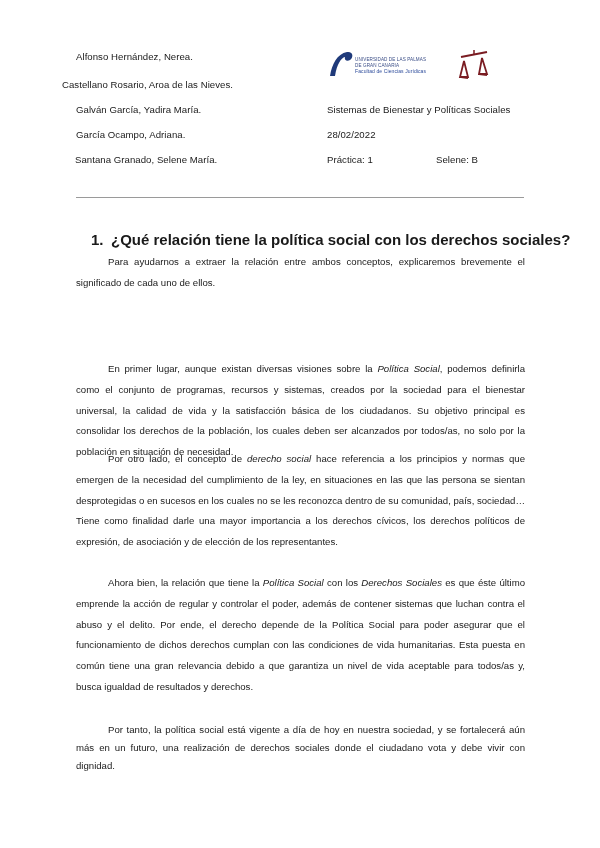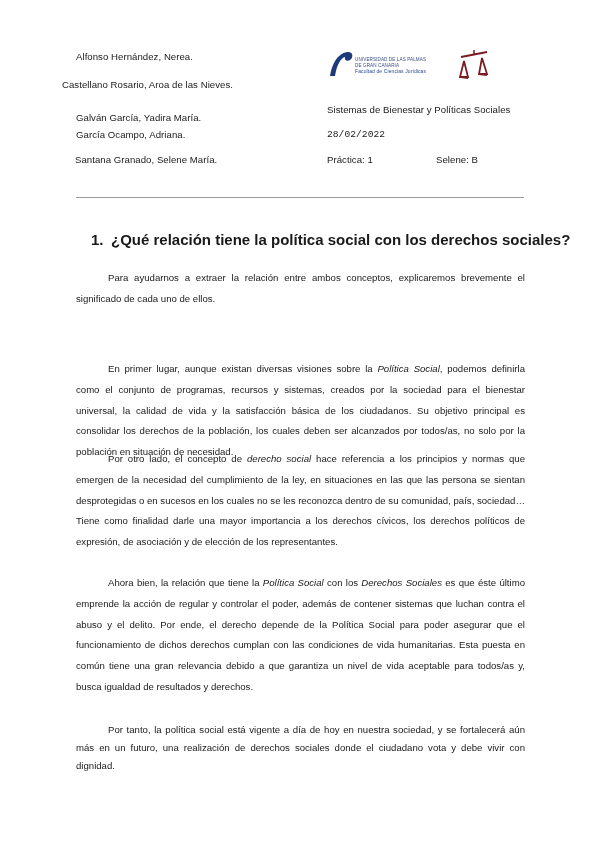--- a/index.html
+++ b/index.html
@@ -70,21 +70,21 @@
     .para.tight { line-height: 17.8px; margin-top: 12px; }
     .para em { font-style: italic; }
   </style>
 </head>
 <body>
 
 <div class="page">
 
   <div class="abs hdr" style="left:76px; top:51px;">Alfonso Hernández, Nerea.</div>
   <div class="abs hdr" style="left:62px; top:79px;">Castellano Rosario, Aroa de las Nieves.</div>
-  <div class="abs hdr" style="left:76px; top:112px;text-align:right;">Galván García, Yadira María.</div>
+  <div class="abs hdr" style="left:76px; top:104px;text-align:right;">Galván García, Yadira María.</div>
   <div class="abs hdr" style="left:76px; top:129px;">García Ocampo, Adriana.</div>
   <div class="abs hdr" style="left:75px; top:154px;">Santana Granado, Selene María.</div>
 
   <div class="logo-uni">
     <svg width="28" height="30" viewBox="0 0 28 30" style="position:absolute;left:0;top:2px;">
       <path d="M3 28 C5 16, 10 6, 20 4 C26 3, 27 9, 23 12 C20 14, 17 12, 18 9 C14 10, 10 16, 8 28 Z" fill="#1f3a7a"></path>
     </svg>
     <div class="txt" style="top:11px;">UNIVERSIDAD DE LAS PALMAS</div>
     <div class="txt" style="top:16.5px;">DE GRAN CANARIA</div>
     <div class="txt" style="top:23px; font-size:5px; color:#2b4a9a;">Facultad de Ciencias Jurídicas</div>
@@ -97,31 +97,31 @@
         <line x1="17" y1="3" x2="17" y2="8" stroke-width="1.5"></line>
         <path d="M7 14 L3 30 L11 30 Z" fill="none" stroke-width="1.8"></path>
         <path d="M25 11 L22 27 L30 27 Z" fill="none" stroke-width="1.8"></path>
         <line x1="4" y1="30" x2="11" y2="31" stroke-width="2"></line>
         <line x1="22" y1="27" x2="30" y2="28" stroke-width="2"></line>
       </g>
     </svg>
   </div>
 
   <div class="abs hdr" style="left:327px; top:104px;">Sistemas de Bienestar y Políticas Sociales</div>
-  <div class="abs hdr" style="left:327px; top:129px;font-family:Liberation Mono, monospace;">28/02/2022</div>
+  <div class="abs hdr" style="left:327px; top:129px;">28/02/2022</div>
   <div class="abs hdr" style="left:327px; top:154px;">Práctica: 1</div>
   <div class="abs hdr" style="left:436px; top:154px;">Selene: B</div>
 
   <div class="rule"></div>
 
   <div class="question">
     <span class="num">1.</span><span>¿Qué relación tiene la política social con los derechos sociales?</span>
   </div>
 
-  <div class="para" style="top:268px;">
+  <div class="para" style="top:252px;">
     <span>Para ayudarnos a extraer la relación entre ambos conceptos, explicaremos brevemente el significado de cada uno de ellos.</span>
   </div>
 
   <div class="para" style="top:330px;margin-top:29px;">
     <span>En primer lugar, aunque existan diversas visiones sobre la </span><em>Política Social</em><span>, podemos definirla como el  conjunto de programas, recursos y sistemas, creados por la sociedad para el bienestar universal, la calidad de vida y la satisfacción básica de los ciudadanos. Su objetivo principal es consolidar los derechos de la población, los cuales deben ser alcanzados por todos/as, no solo por la población en situación de necesidad.</span>
   </div>
 
   <div class="para" style="top:449px;">
     <span>Por otro lado, el concepto de </span><em>derecho social</em><span> hace referencia a los principios y normas que emergen de la necesidad del cumplimiento de la ley, en situaciones en las que las persona se sientan desprotegidas o en sucesos en los cuales no se les reconozca dentro de su comunidad, país, sociedad…  Tiene como finalidad darle una mayor importancia a los derechos cívicos, los derechos políticos de expresión, de asociación y de elección de los representantes.</span>
   </div>

